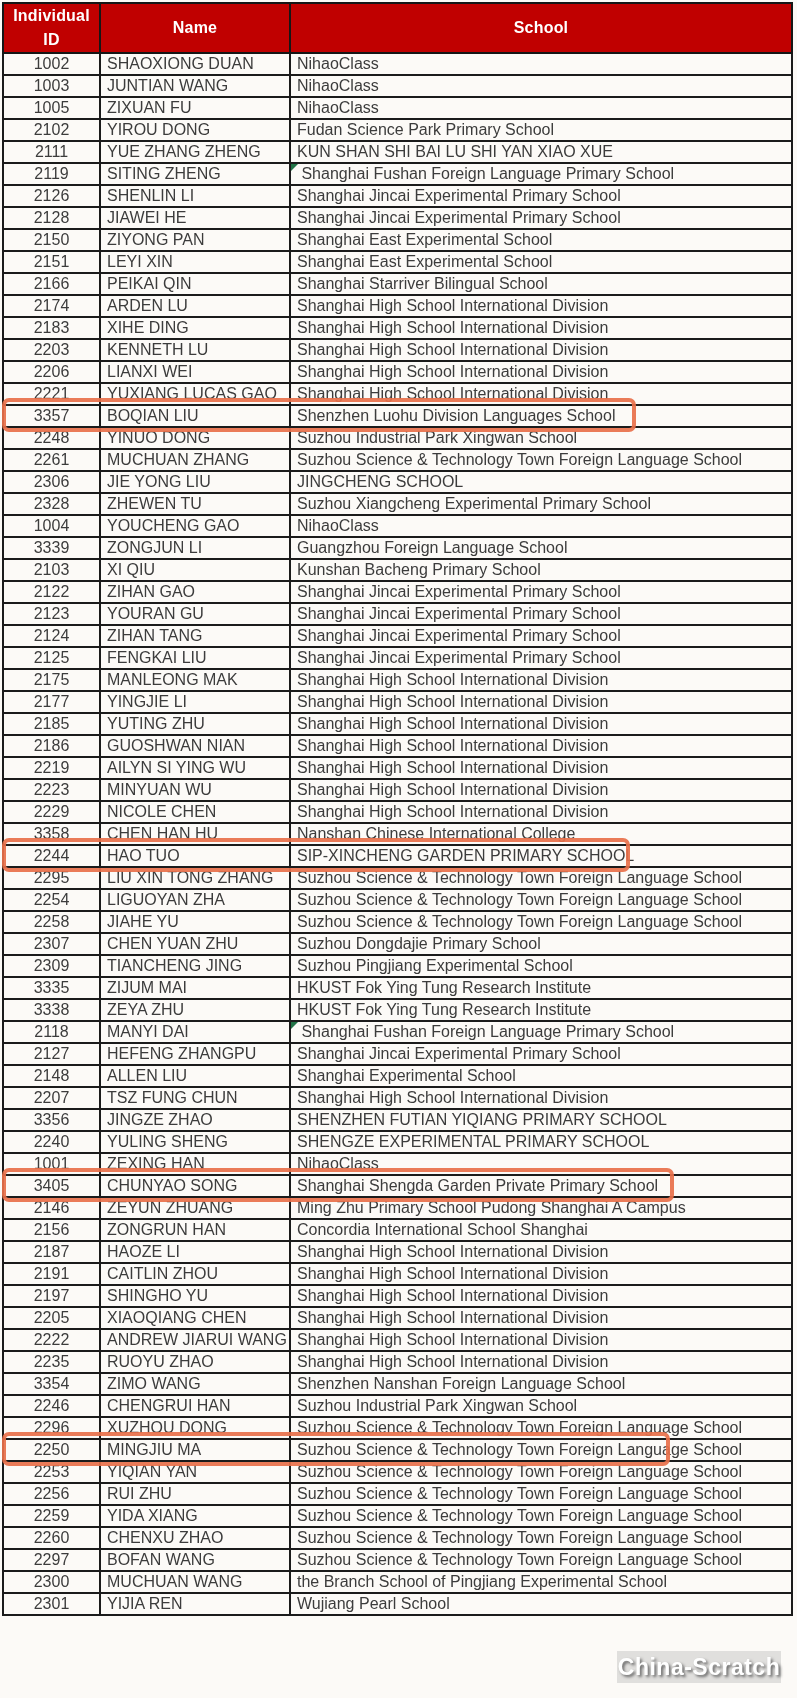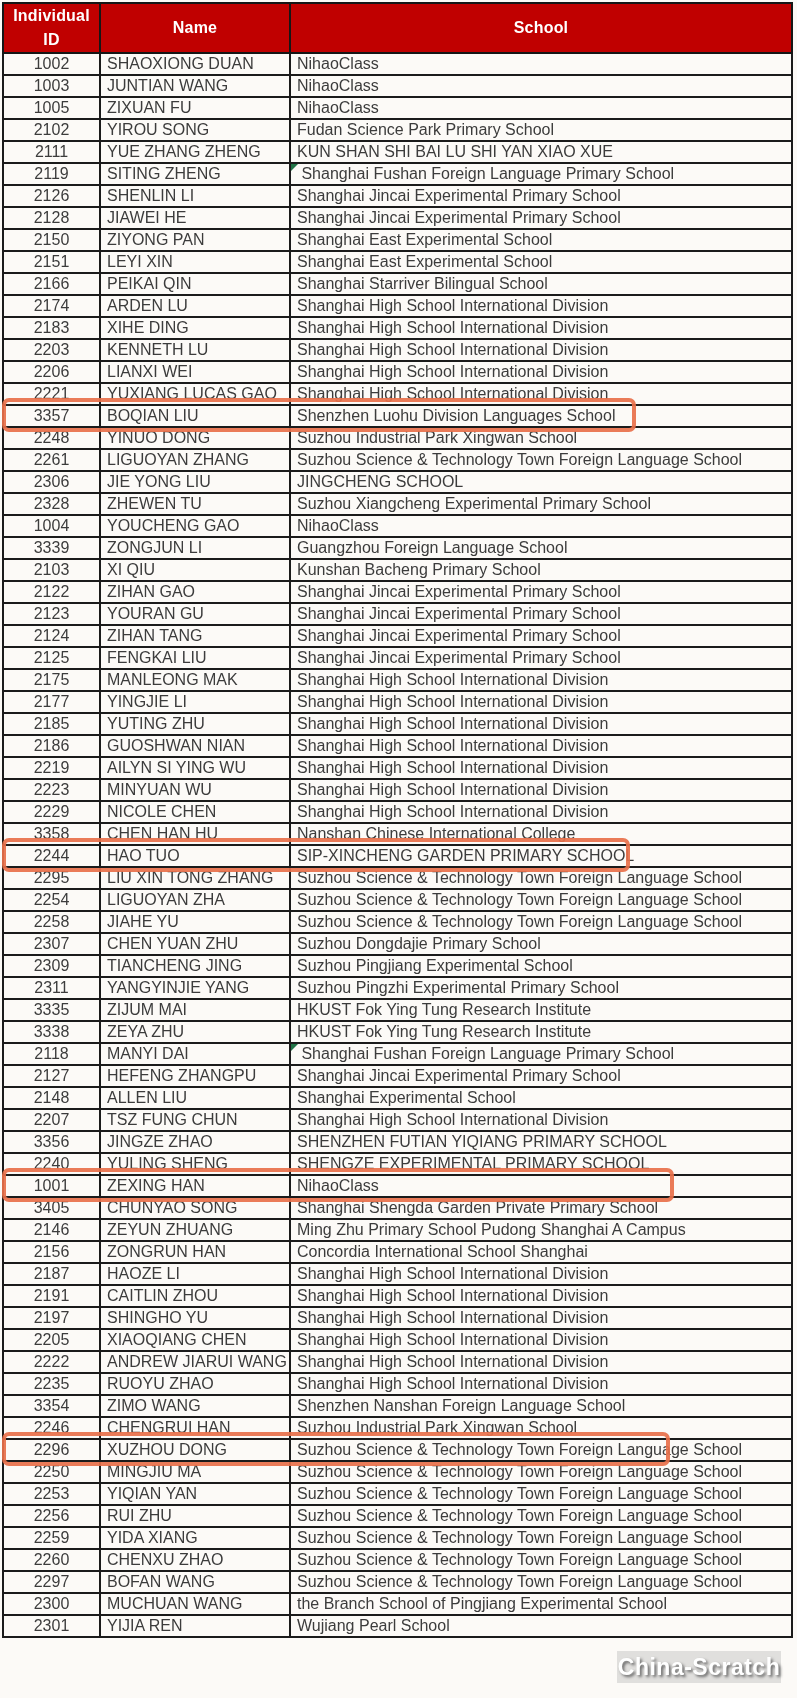--- a/index.html
+++ b/index.html
@@ -68,21 +68,21 @@
           <td>JUNTIAN WANG</td>
           <td>NihaoClass</td>
         </tr>
         <tr>
           <td class="cell-id">1005</td>
           <td>ZIXUAN FU</td>
           <td>NihaoClass</td>
         </tr>
         <tr>
           <td class="cell-id">2102</td>
-          <td>YIROU SONG</td>
+          <td>YIROU DONG</td>
           <td>Fudan Science Park Primary School</td>
         </tr>
         <tr>
           <td class="cell-id">2111</td>
           <td>YUE ZHANG ZHENG</td>
           <td>KUN SHAN SHI BAI LU SHI YAN XIAO XUE</td>
         </tr>
         <tr>
           <td class="cell-id">2119</td>
           <td>SITING ZHENG</td>
@@ -143,21 +143,21 @@
           <td>BOQIAN LIU</td>
           <td>Shenzhen Luohu Division Languages School</td>
         </tr>
         <tr>
           <td class="cell-id">2248</td>
           <td>YINUO DONG</td>
           <td>Suzhou Industrial Park Xingwan School</td>
         </tr>
         <tr>
           <td class="cell-id">2261</td>
-          <td>LIGUOYAN ZHANG</td>
+          <td>MUCHUAN ZHANG</td>
           <td>Suzhou Science &amp; Technology Town Foreign Language School</td>
         </tr>
         <tr>
           <td class="cell-id">2306</td>
           <td>JIE YONG LIU</td>
           <td>JINGCHENG SCHOOL</td>
         </tr>
         <tr>
           <td class="cell-id">2328</td>
           <td>ZHEWEN TU</td>
@@ -260,25 +260,20 @@
         </tr>
         <tr>
           <td class="cell-id">2307</td>
           <td>CHEN YUAN ZHU</td>
           <td>Suzhou Dongdajie Primary School</td>
         </tr>
         <tr>
           <td class="cell-id">2309</td>
           <td>TIANCHENG JING</td>
           <td>Suzhou Pingjiang Experimental School</td>
-        </tr>
-        <tr>
-          <td class="cell-id">2311</td>
-          <td>YANGYINJIE YANG</td>
-          <td>Suzhou Pingzhi Experimental Primary School</td>
         </tr>
         <tr>
           <td class="cell-id">3335</td>
           <td>ZIJUM MAI</td>
           <td>HKUST Fok Ying Tung Research Institute</td>
         </tr>
         <tr>
           <td class="cell-id">3338</td>
           <td>ZEYA ZHU</td>
           <td>HKUST Fok Ying Tung Research Institute</td>

